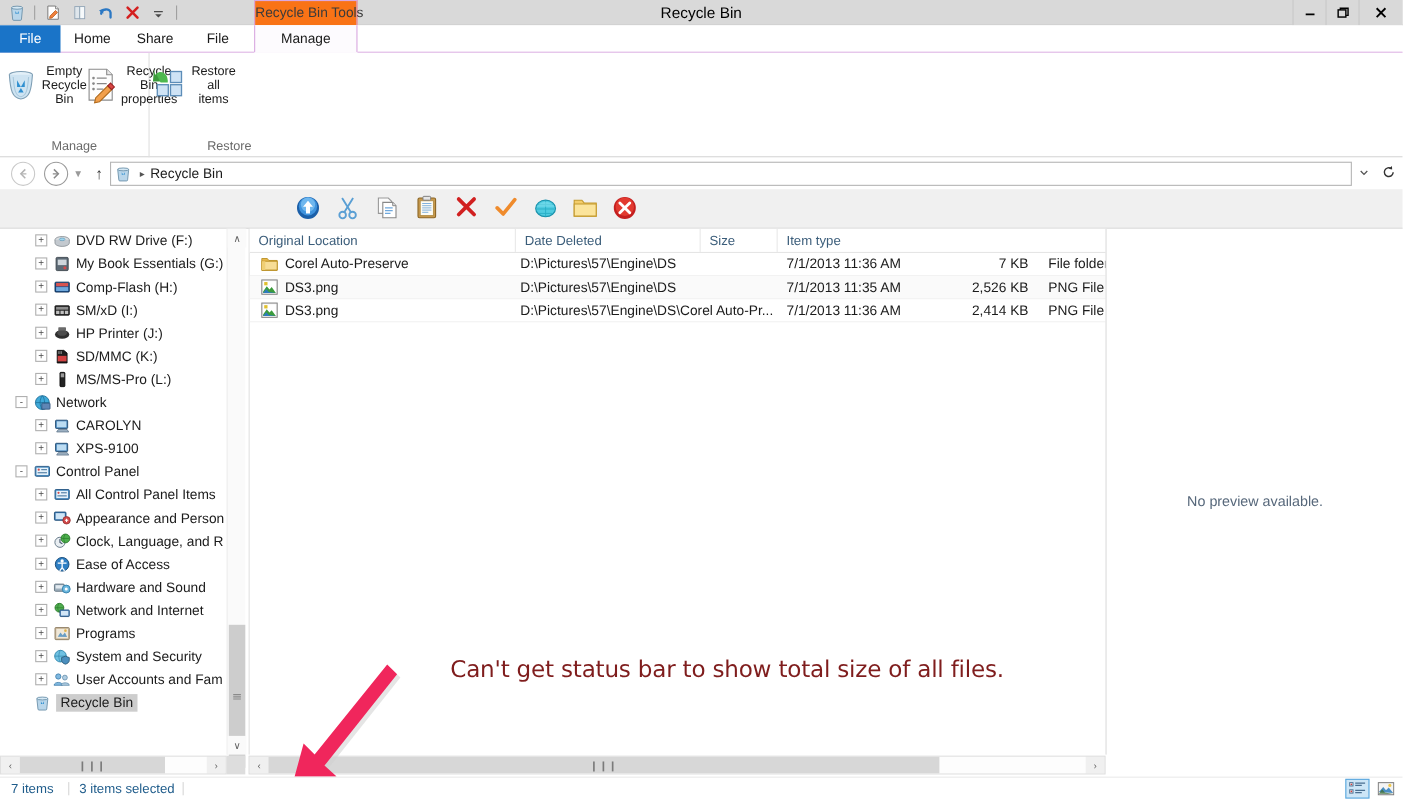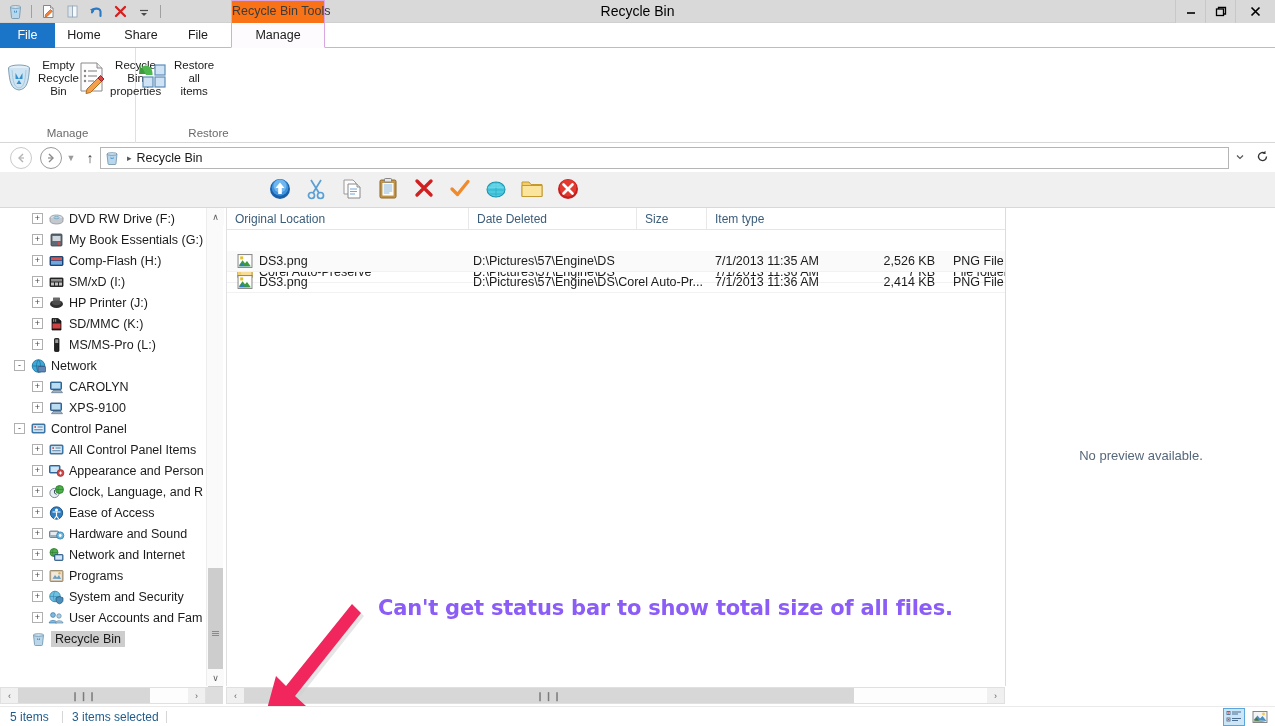--- a/index.html
+++ b/index.html
@@ -251,21 +251,21 @@
   }
   .vbtn {
     width: 22px; height: 18px; position: relative;
     display: flex; align-items: center; justify-content: center;
   }
   .vbtn.sel { background: #cde6f7; border: 1px solid #5aa7de; }
 
   
   .annotation {
     position: absolute; left: 378px; top: 596px; width: 566px;
-    font-size: 21px; font-weight: bold; color: #8b5cf6;
+    font-size: 21px; font-weight: normal; color: #7f1d1d;
     font-family: "DejaVu Sans", sans-serif;
     text-align: center; letter-spacing: -0.2px;
     text-shadow:
       -2px -2px 0 #fff, 2px -2px 0 #fff, -2px 2px 0 #fff, 2px 2px 0 #fff,
       -2px 0 0 #fff, 2px 0 0 #fff, 0 -2px 0 #fff, 0 2px 0 #fff,
       -3px 0 2px #fff, 3px 0 2px #fff, 0 3px 2px #fff, 0 -3px 2px #fff;
     white-space: nowrap;
   }
   .arrow-svg { position: absolute; left: 240px; top: 600px; }
 </style>
@@ -744,21 +744,21 @@
 </div>
 
 <div class="filepane">
   <div class="hdrrow">
     <div class="hcell" style="width:242px">Original Location</div>
     <div class="hcell" style="width:168px">Date Deleted</div>
     <div class="hcell" style="width:70px">Size</div>
     <div class="hcell" style="width:61px; border-right:none">Item type</div>
   </div>
   <div id="filerows">
-      <div class="frow" style="top: 22px; margin-top: 32px;">
+      <div class="frow" style="top: 22px;">
         <div class="fcell name" style="width: 238px;">
           <span class="fico"><svg width="16" height="16" viewBox="0 0 16 16">
               <path d="M1 3 h5 l1.4 1.8 h7.6 v9 h-14 z" fill="#e8b84b" stroke="#b88e22" stroke-width="0.8"></path>
               <path d="M1 5.5 h14 v8 h-14 z" fill="#f7dd96" stroke="#b88e22" stroke-width="0.8"></path>
               <path d="M1 5.5 h3.2 v8 h-3.2 z" fill="#f0cf74"></path>
             </svg></span>
           <span>Corel Auto-Preserve</span>
         </div>
         <div class="fcell " style="width: 242px;">D:\Pictures\57\Engine\DS</div>
         <div class="fcell " style="width: 168px;">7/1/2013 11:36 AM</div>
@@ -824,21 +824,21 @@
 <div class="annotation">Can't get status bar to show total size of all files.</div>
 
 <svg class="arrow-svg" width="130" height="126" viewBox="0 0 130 126">
   <g transform="translate(2,2)">
     <path d="M110 2 L44 84 L34 74 L22 118 L64 104 L53 94 L119 11 Z" fill="#cfcfcf" opacity="0.55" transform="translate(3,3)"></path>
     <path d="M110 2 L44 84 L34 74 L22 118 L64 104 L53 94 L119 11 Z" fill="#F0265C"></path>
   </g>
 </svg>
 
 <div class="statusbar">
-  <div class="st-text" style="left:10px">5 items</div>
+  <div class="st-text" style="left:10px">7 items</div>
   <div class="st-div" style="left:62px"></div>
   <div class="st-text" style="left:72px">3 items selected</div>
   <div class="st-div" style="left:166px"></div>
   <div class="viewbtns">
     <div class="vbtn sel">
       <svg width="16" height="14" viewBox="0 0 16 14">
         <rect x="1" y="1.5" width="3" height="3" fill="#fff" stroke="#4a6f91" stroke-width="0.9"></rect>
         <circle cx="2.5" cy="3" r="0.8" fill="#d04040"></circle>
         <path d="M6 2 h9 M6 4 h6" stroke="#4a6f91" stroke-width="1.1"></path>
         <rect x="1" y="8" width="3" height="3" fill="#fff" stroke="#4a6f91" stroke-width="0.9"></rect>

